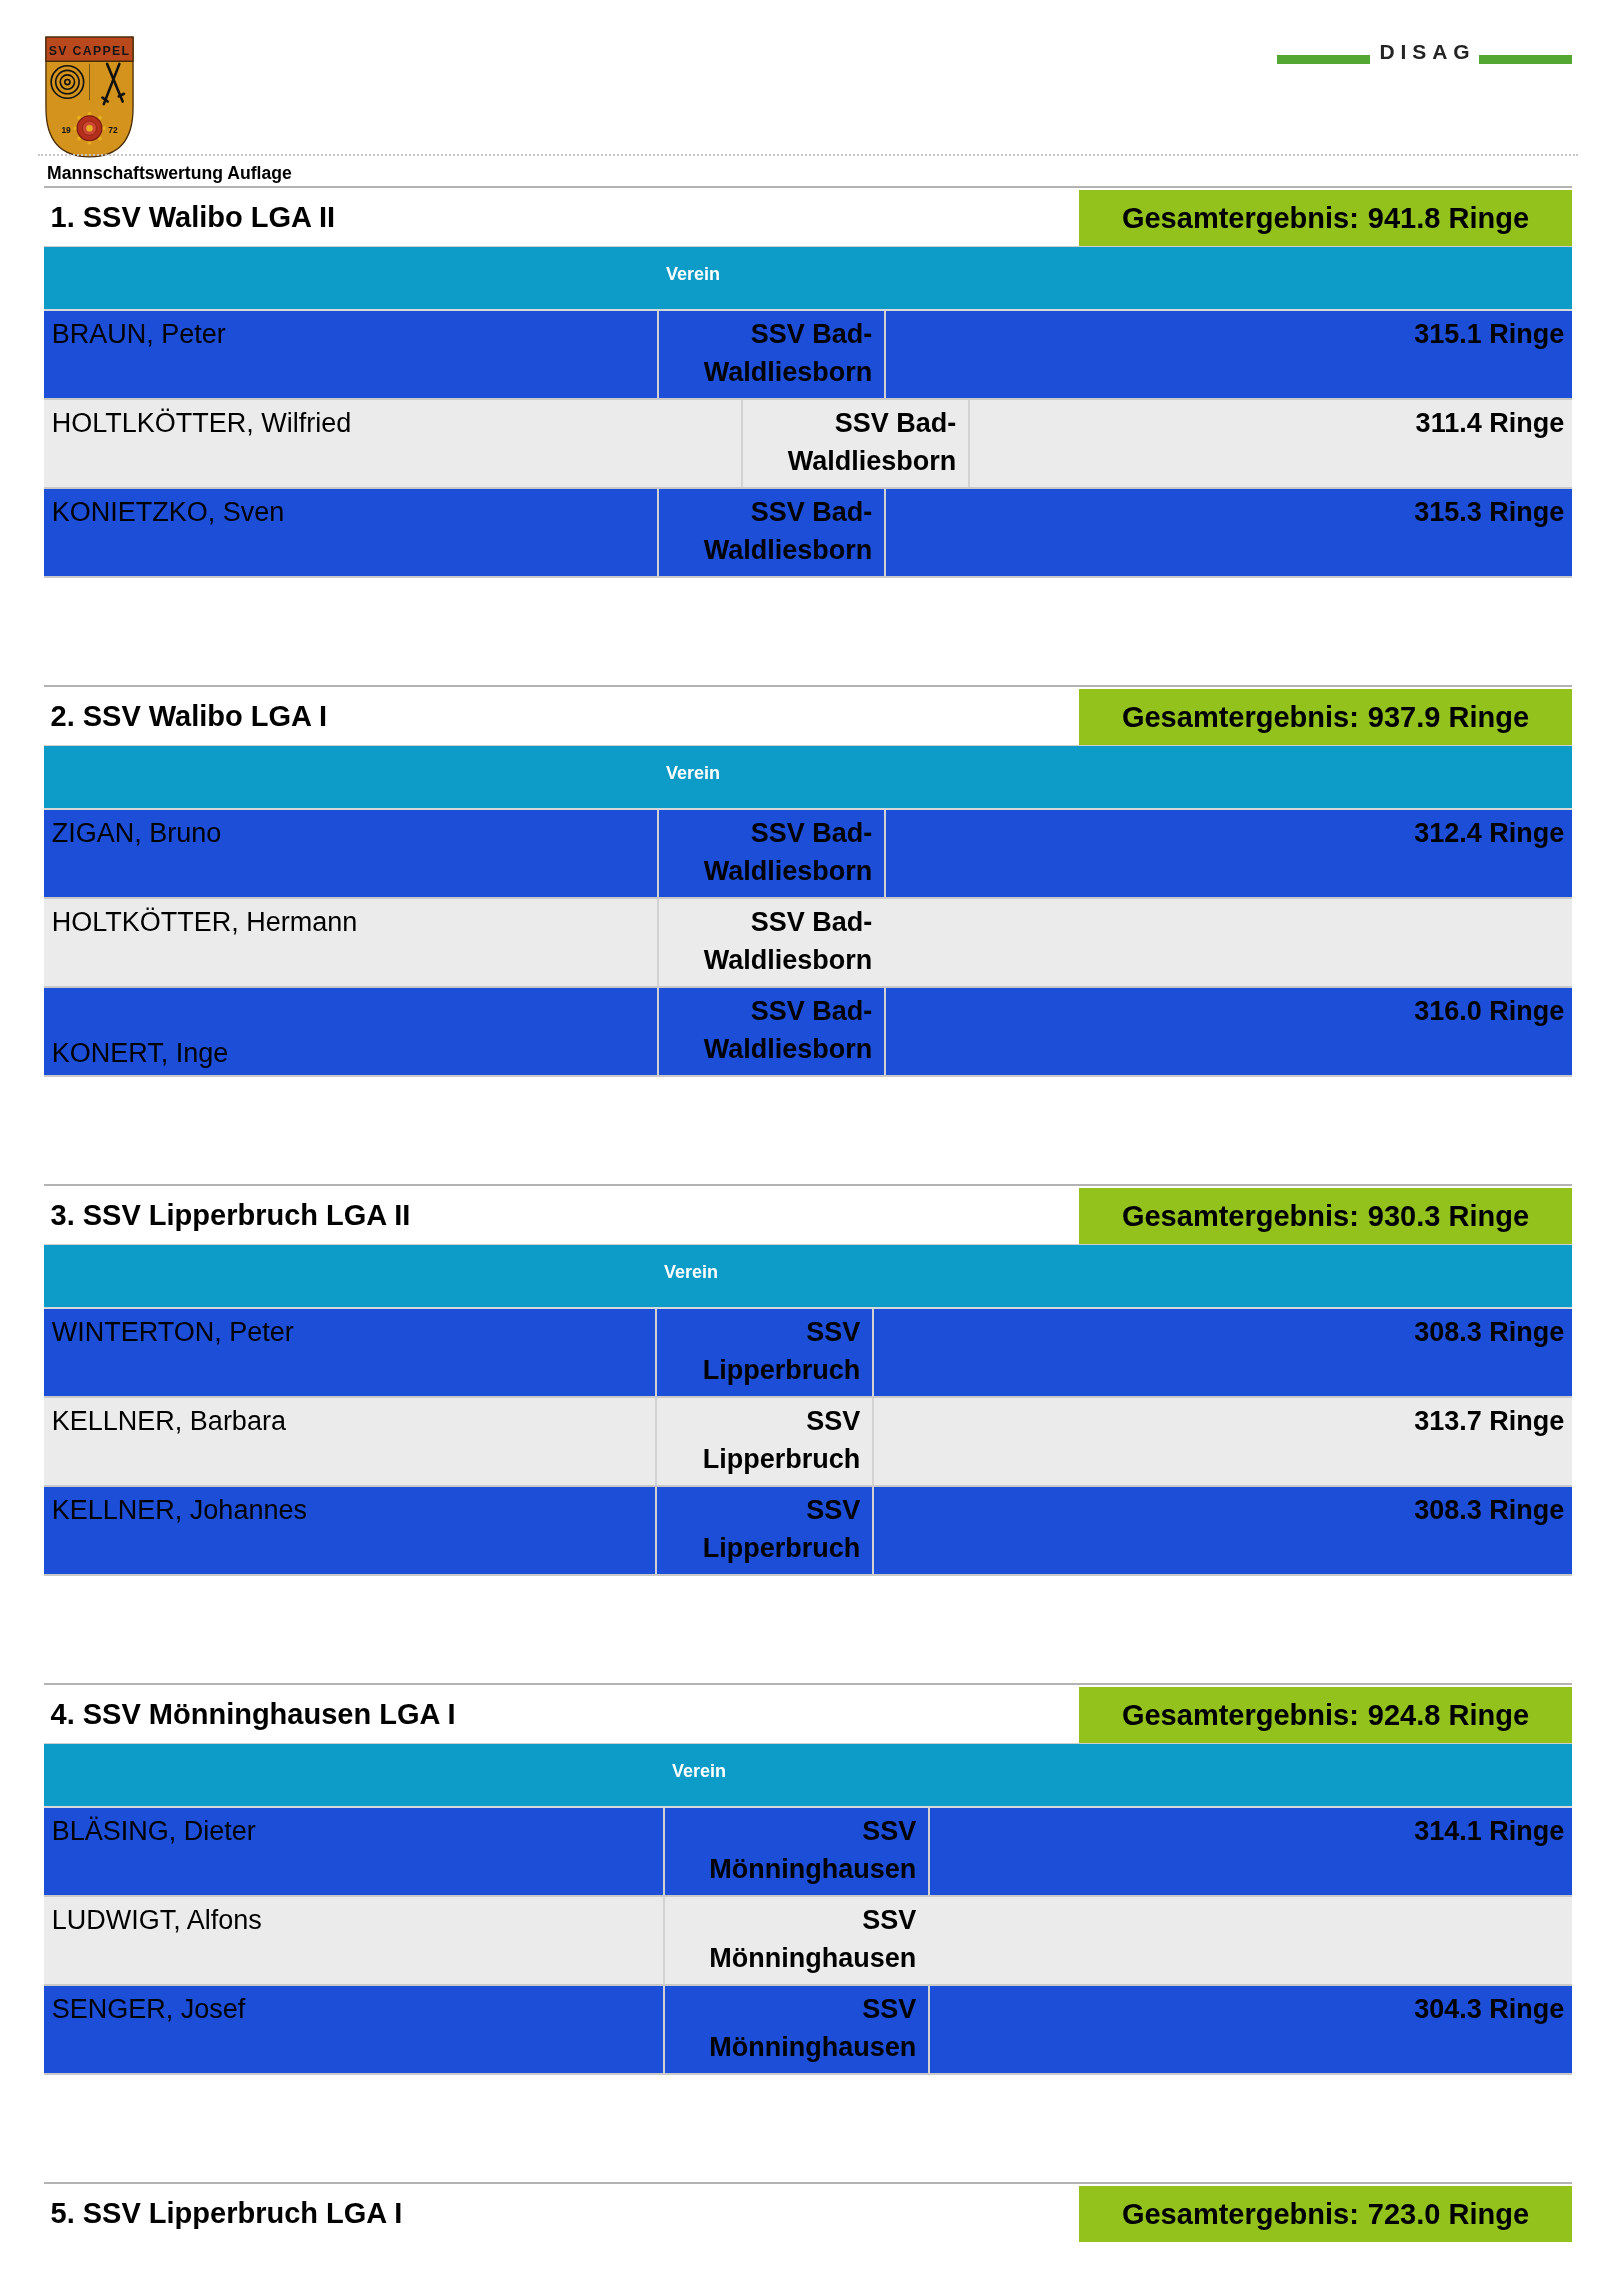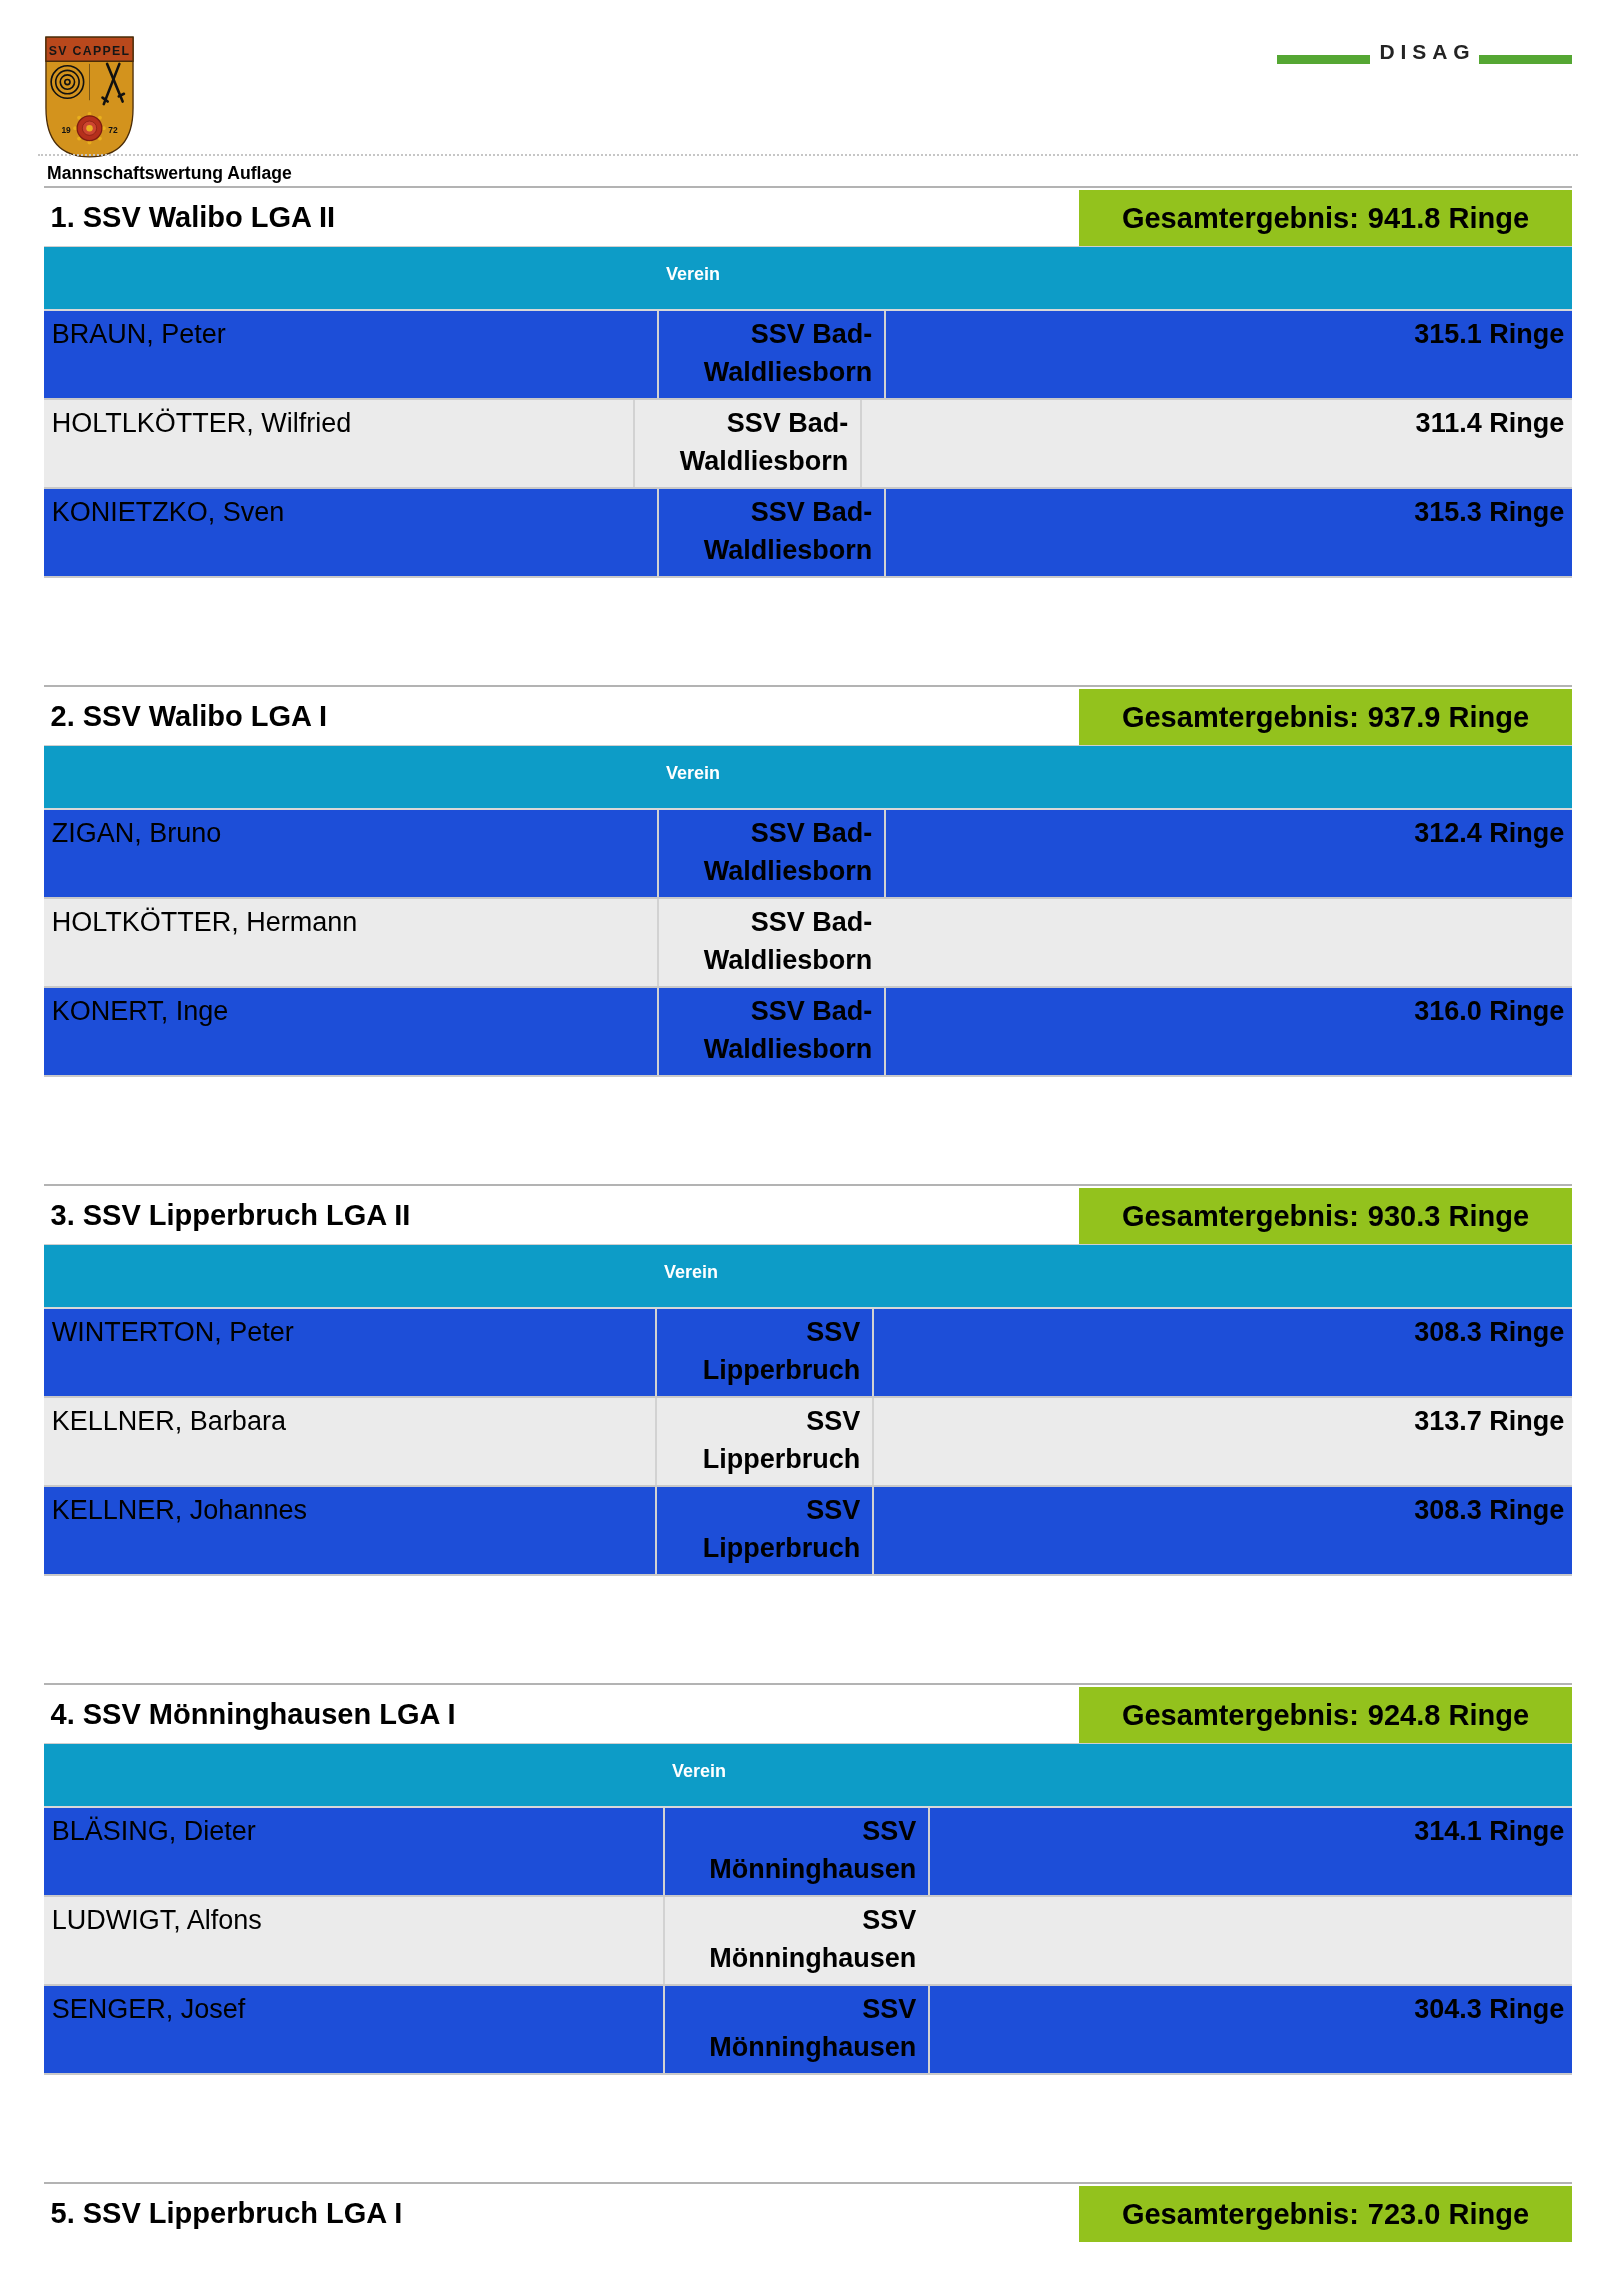--- a/index.html
+++ b/index.html
@@ -104,21 +104,21 @@
     </div>
     <div class="rows">
   <div class="row">
     <div class="cell c-name" style="width: 613px;">BRAUN, Peter</div>
     <div class="cell c-club" style="width: 227px;">SSV Bad-
 Waldliesborn</div>
     <div class="cell c-score">315.1 Ringe</div>
   </div>
 
   <div class="row alt">
-    <div class="cell c-name" style="width: 589px;">HOLTLKÖTTER, Wilfried</div>
+    <div class="cell c-name" style="width: 697px;">HOLTLKÖTTER, Wilfried</div>
     <div class="cell c-club" style="width: 227px;">SSV Bad-
 Waldliesborn</div>
     <div class="cell c-score">311.4 Ringe</div>
   </div>
 
   <div class="row">
     <div class="cell c-name" style="width: 613px;">KONIETZKO, Sven</div>
     <div class="cell c-club" style="width: 227px;">SSV Bad-
 Waldliesborn</div>
     <div class="cell c-score">315.3 Ringe</div>
@@ -145,21 +145,21 @@
     <div class="cell c-score">312.4 Ringe</div>
   </div>
 
   <div class="row alt">
     <div class="cell c-name" style="width: 613px;">HOLTKÖTTER, Hermann</div>
     <div class="cell c-club" style="width: 227px;">SSV Bad-
 Waldliesborn</div>
   </div>
 
   <div class="row">
-    <div class="cell c-name" style="width: 613px;">KONERT, Inge</div>
+    <div class="cell c-name" style="width: 613px; margin-top: 42px;">KONERT, Inge</div>
     <div class="cell c-club" style="width: 227px;">SSV Bad-
 Waldliesborn</div>
     <div class="cell c-score">316.0 Ringe</div>
   </div>
 </div>
   </section>
 
   <section class="team">
     <div class="title-row">
       <div class="team-title">3. SSV Lipperbruch LGA II</div>

